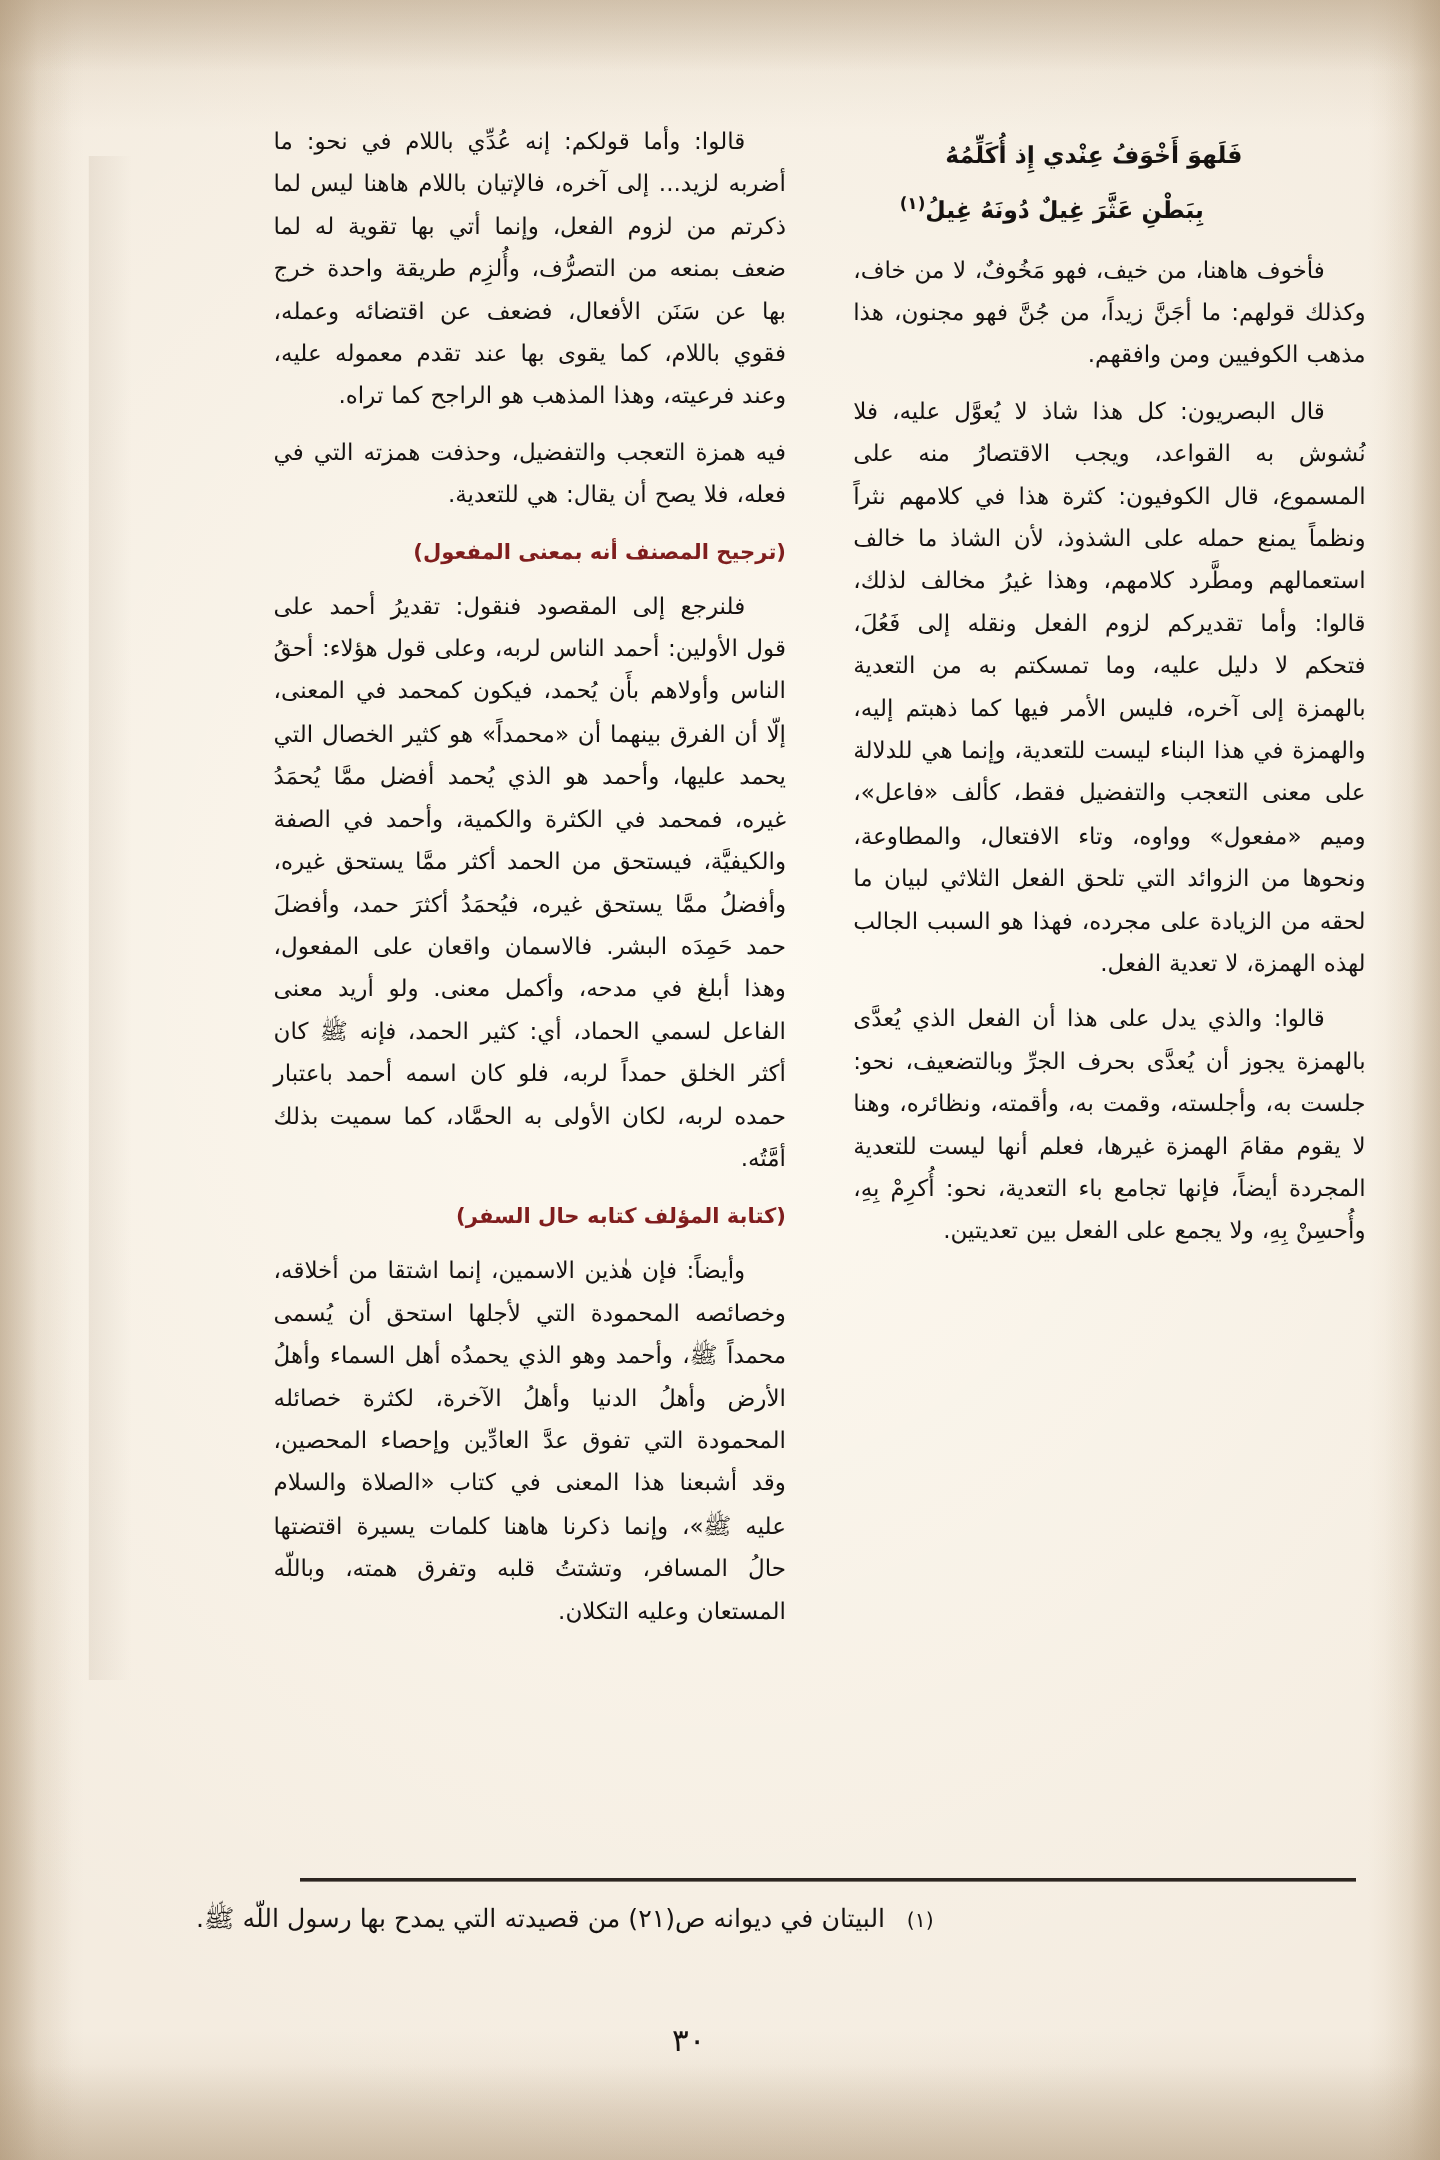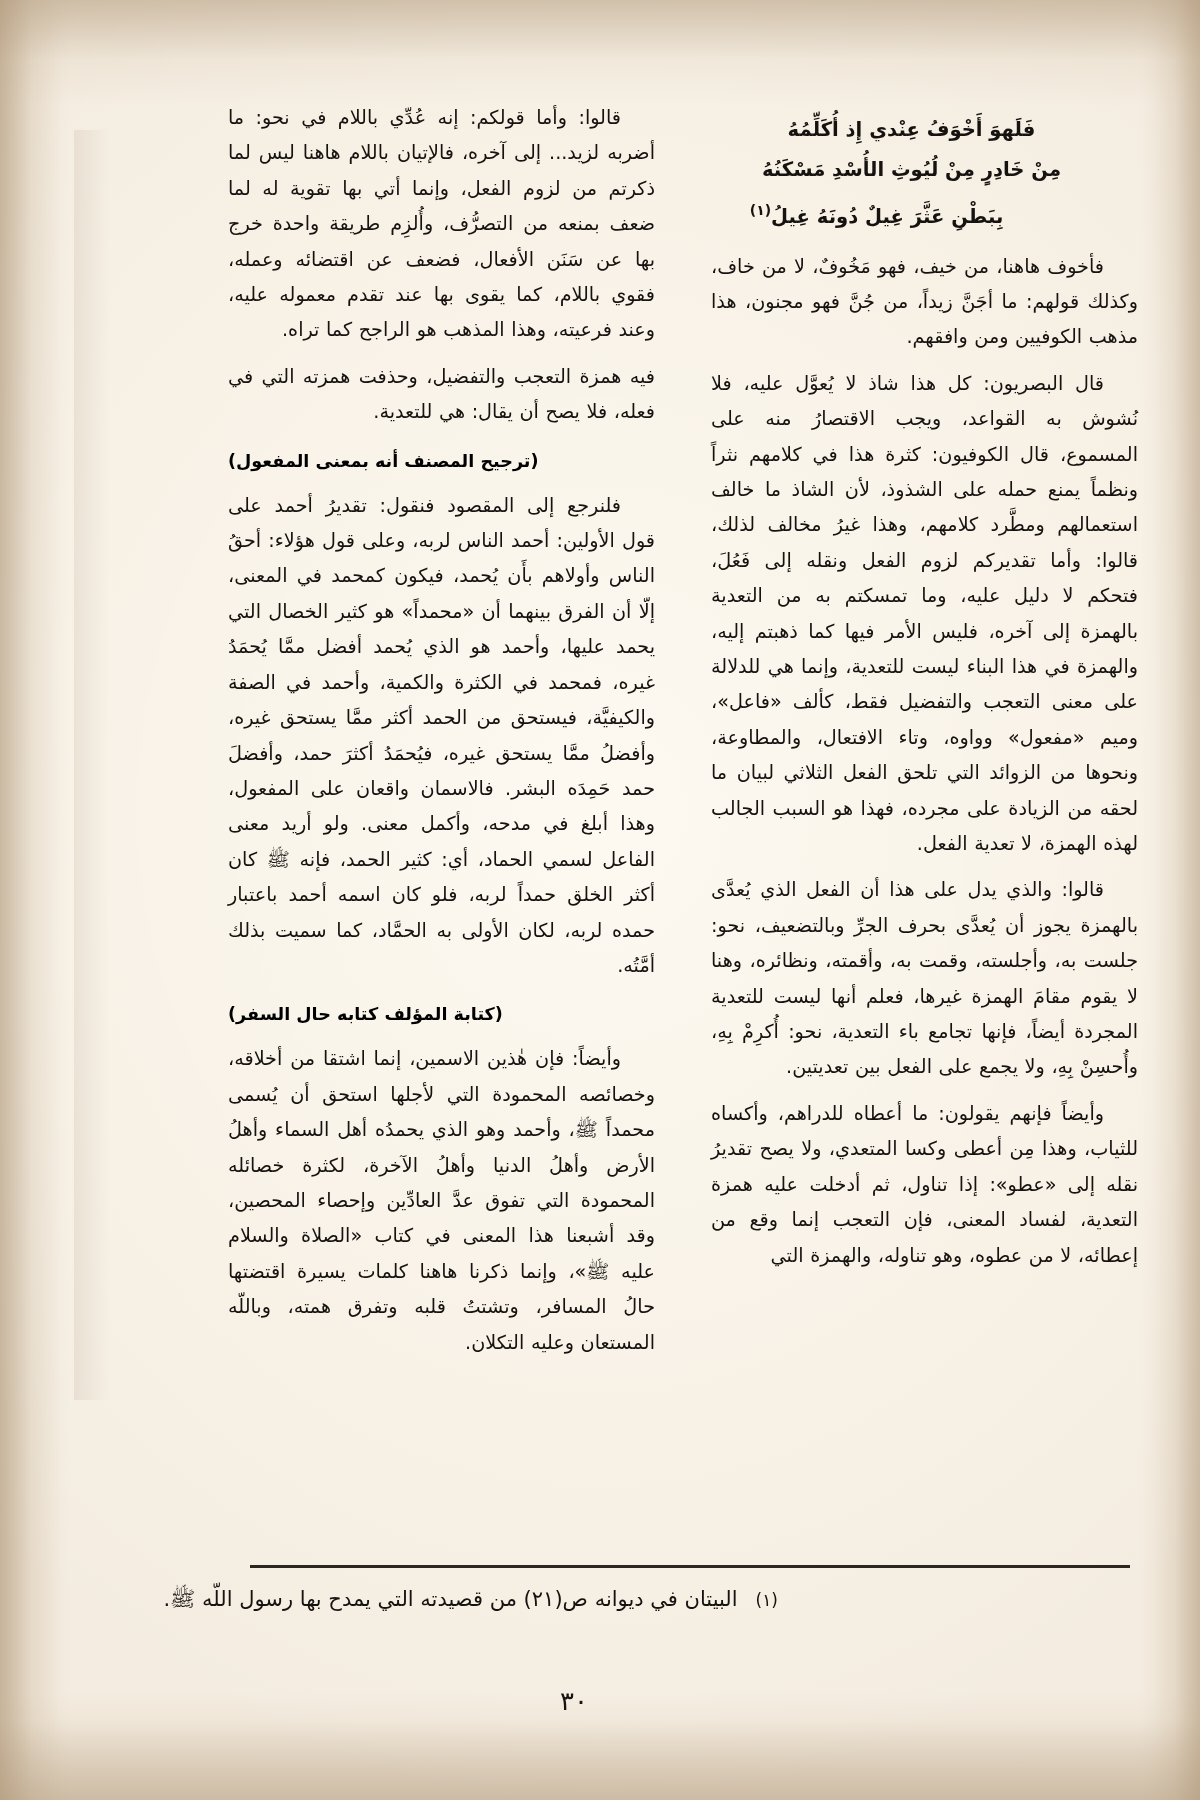--- a/index.html
+++ b/index.html
@@ -102,22 +102,22 @@
     font-weight: bold;
   }
   .verse-line.ind1 { padding-right: 26px; }
   .verse-line.ind2 { padding-right: 64px; }
   .verse-line.ind3 { padding-right: 96px; }
 
   .section-title {
     font-family: "DejaVu Sans", "Liberation Sans", sans-serif;
     font-size: 17.6px;
     line-height: 34px;
-    color: #000000;
-    text-align: left;
+    color: #7f1d1d;
+    text-align: right;
     margin: 14px 0 10px 0;
     font-weight: 600;
     letter-spacing: 0.2px;
   }
 
   .fn-ref {
     font-size: 14px;
     vertical-align: super;
     color: #161210;
   }
@@ -191,30 +191,28 @@
 
   <div class="content">
 
     <div class="columns">
 
       <div class="col col-right">
 
 
         <div class="verse-block">
           <div class="verse-line ind1">فَلَهوَ أَخْوَفُ عِنْدي إِذ أُكَلِّمُهُ</div>
-          <div class="verse-line ind1">مِنْ خَادِرٍ مِنْ لُيُوثِ الأُسْدِ مَسْكَنُهُ</div>
           <div class="verse-line ind3">
             <span>بِبَطْنِ عَثَّرَ غِيلٌ دُونَهُ غِيلُ</span><span class="fn-ref">(١)</span>
           </div>
         </div>
 
         <p class="para">فأخوف هاهنا، من خيف، فهو مَخُوفٌ، لا من خاف، وكذلك قولهم: ما أجَنَّ زيداً، من جُنَّ فهو مجنون، هذا مذهب الكوفيين ومن وافقهم.</p>
         <p class="para">قال البصريون: كل هذا شاذ لا يُعوَّل عليه، فلا نُشوش به القواعد، ويجب الاقتصارُ منه على المسموع، قال الكوفيون: كثرة هذا في كلامهم نثراً ونظماً يمنع حمله على الشذوذ، لأن الشاذ ما خالف استعمالهم ومطَّرد كلامهم، وهذا غيرُ مخالف لذلك، قالوا: وأما تقديركم لزوم الفعل ونقله إلى فَعُلَ، فتحكم لا دليل عليه، وما تمسكتم به من التعدية بالهمزة إلى آخره، فليس الأمر فيها كما ذهبتم إليه، والهمزة في هذا البناء ليست للتعدية، وإنما هي للدلالة على معنى التعجب والتفضيل فقط، كألف «فاعل»، وميم «مفعول» وواوه، وتاء الافتعال، والمطاوعة، ونحوها من الزوائد التي تلحق الفعل الثلاثي لبيان ما لحقه من الزيادة على مجرده، فهذا هو السبب الجالب لهذه الهمزة، لا تعدية الفعل.</p>
         <p class="para">قالوا: والذي يدل على هذا أن الفعل الذي يُعدَّى بالهمزة يجوز أن يُعدَّى بحرف الجرِّ وبالتضعيف، نحو: جلست به، وأجلسته، وقمت به، وأقمته، ونظائره، وهنا لا يقوم مقامَ الهمزة غيرها، فعلم أنها ليست للتعدية المجردة أيضاً، فإنها تجامع باء التعدية، نحو: أُكرِمْ بِهِ، وأُحسِنْ بِهِ، ولا يجمع على الفعل بين تعديتين.</p>
-        <p class="para">وأيضاً فإنهم يقولون: ما أعطاه للدراهم، وأكساه للثياب، وهذا مِن أعطى وكسا المتعدي، ولا يصح تقديرُ نقله إلى «عطو»: إذا تناول، ثم أدخلت عليه همزة التعدية، لفساد المعنى، فإن التعجب إنما وقع من إعطائه، لا من عطوه، وهو تناوله، والهمزة التي</p>
 
       </div>
 
       <div class="col col-left">
 
         <p class="para">قالوا: وأما قولكم: إنه عُدِّي باللام في نحو: ما أضربه لزيد... إلى آخره، فالإتيان باللام هاهنا ليس لما ذكرتم من لزوم الفعل، وإنما أتي بها تقوية له لما ضعف بمنعه من التصرُّف، وأُلزِم طريقة واحدة خرج بها عن سَنَن الأفعال، فضعف عن اقتضائه وعمله، فقوي باللام، كما يقوى بها عند تقدم معموله عليه، وعند فرعيته، وهذا المذهب هو الراجح كما تراه.</p>
         <p class="para noindent">فيه همزة التعجب والتفضيل، وحذفت همزته التي في فعله، فلا يصح أن يقال: هي للتعدية.</p>
 
         <div class="section-title">(ترجيح المصنف أنه بمعنى المفعول)</div>
 

